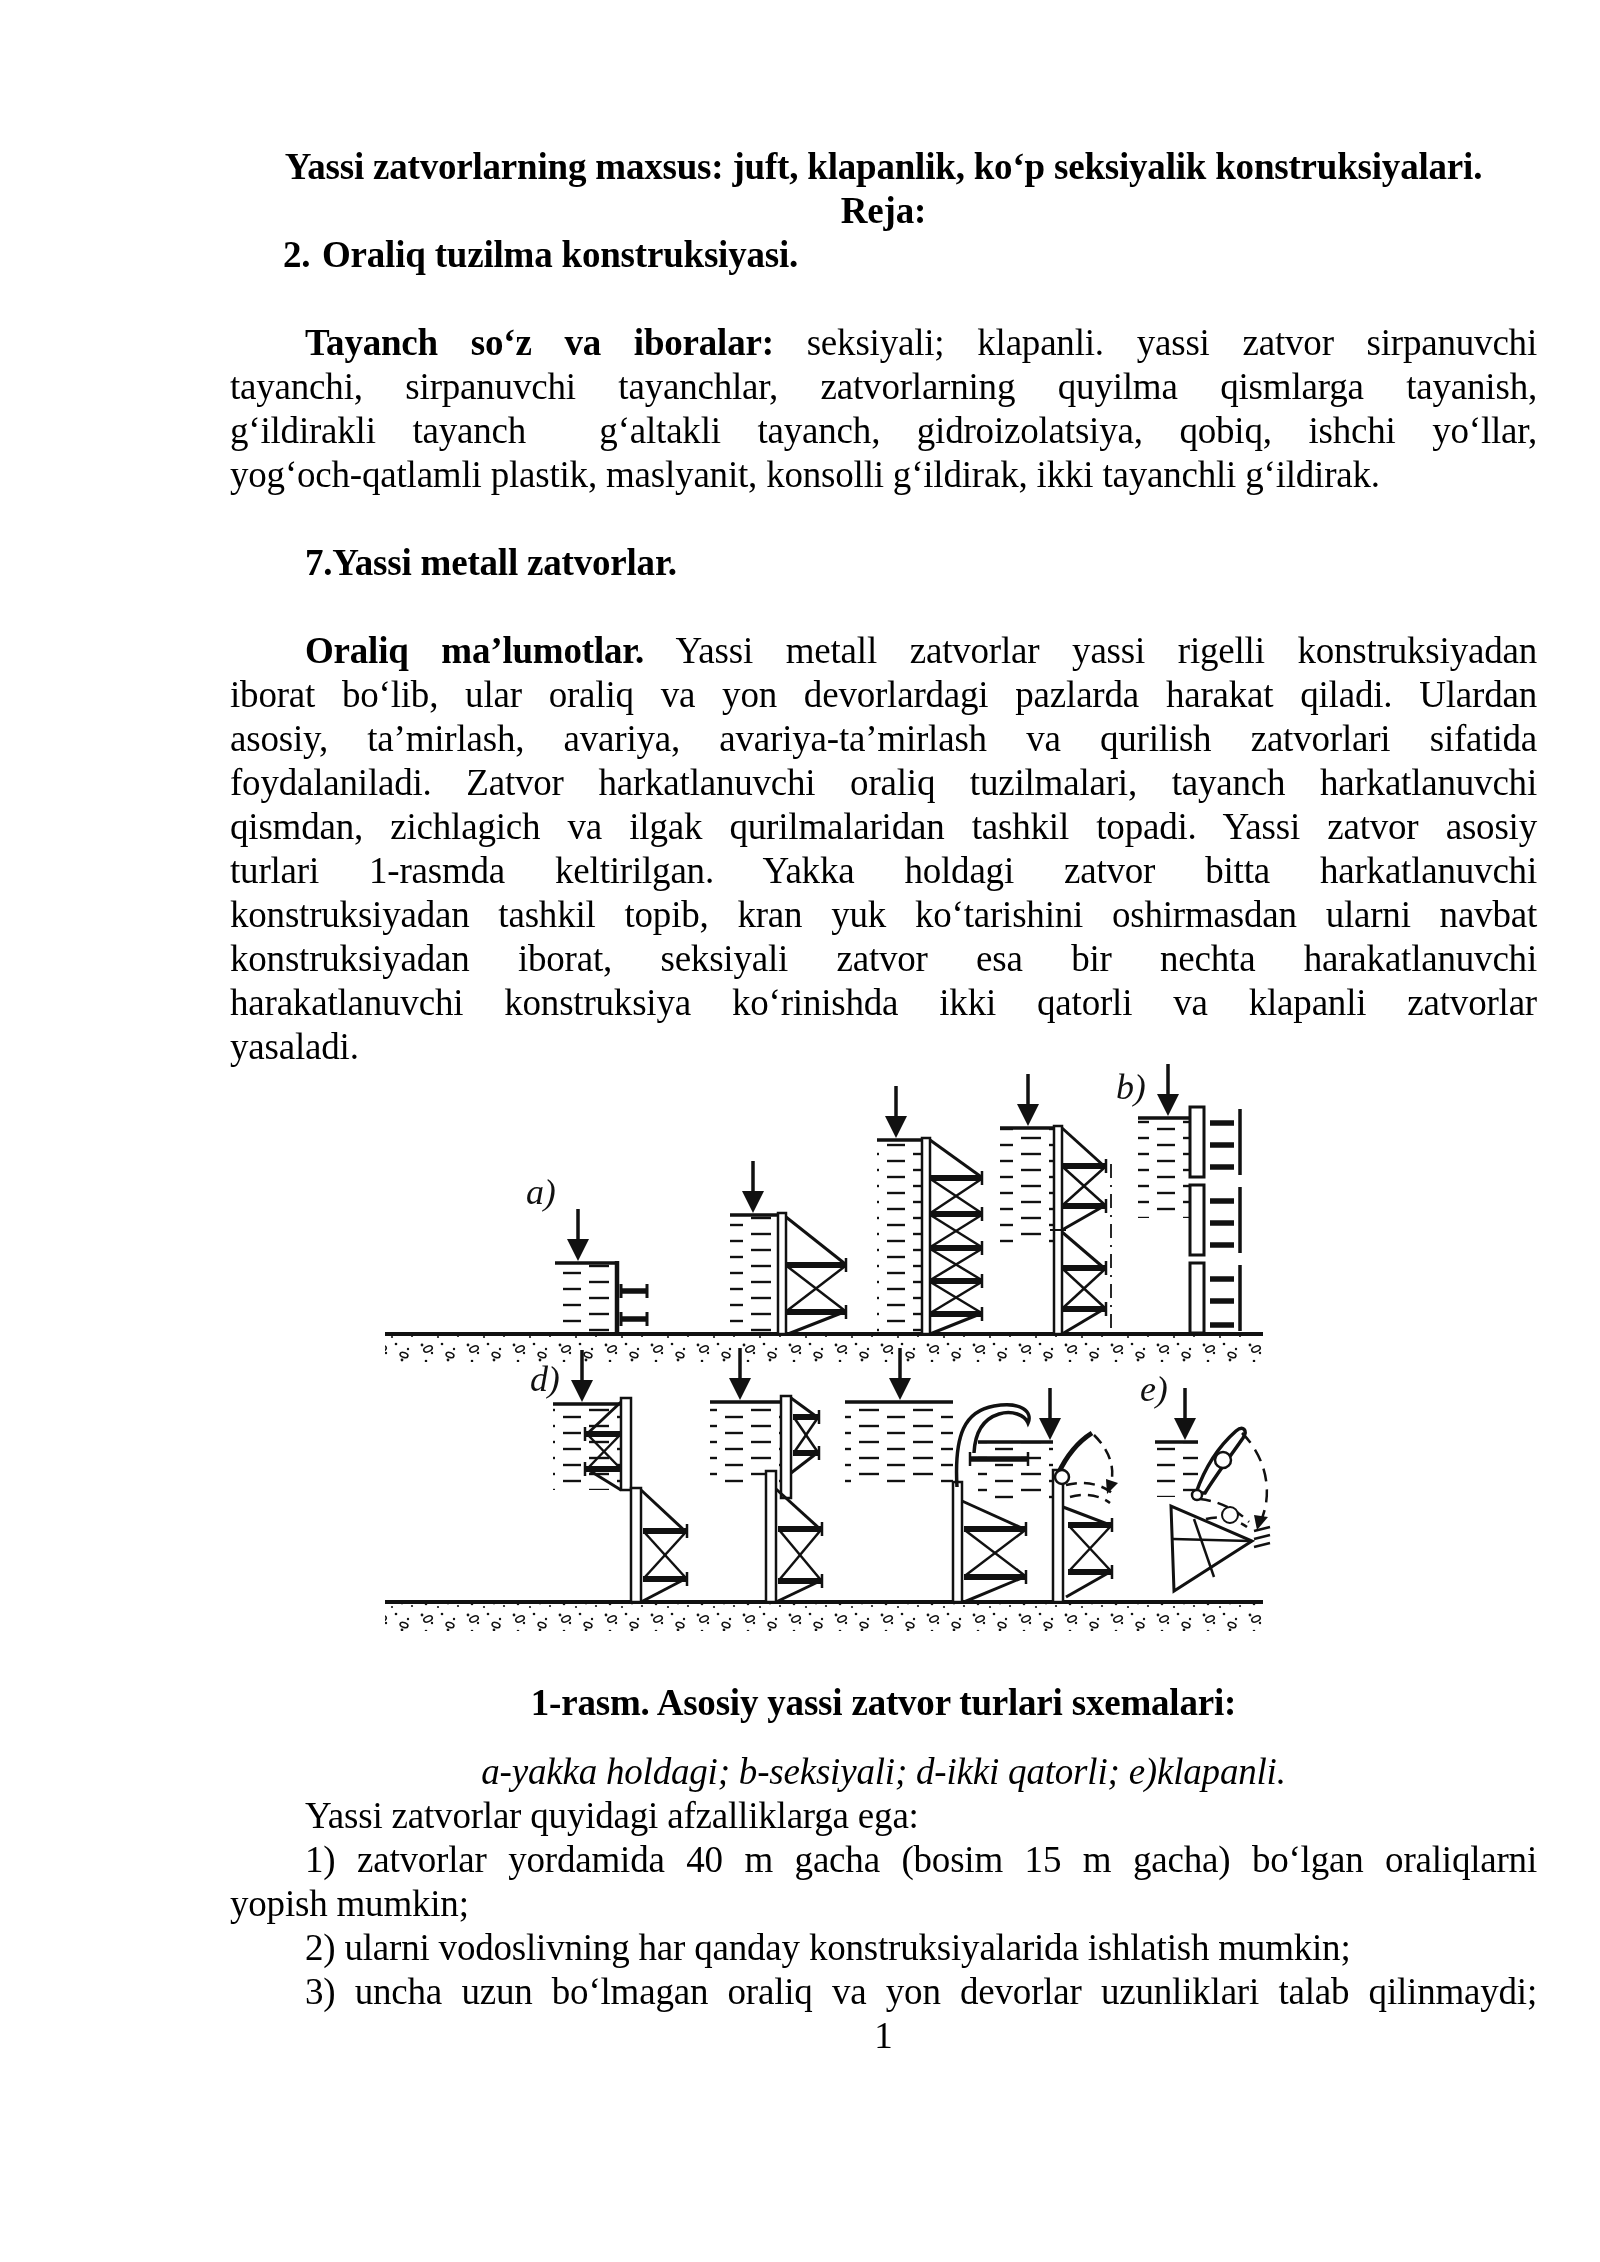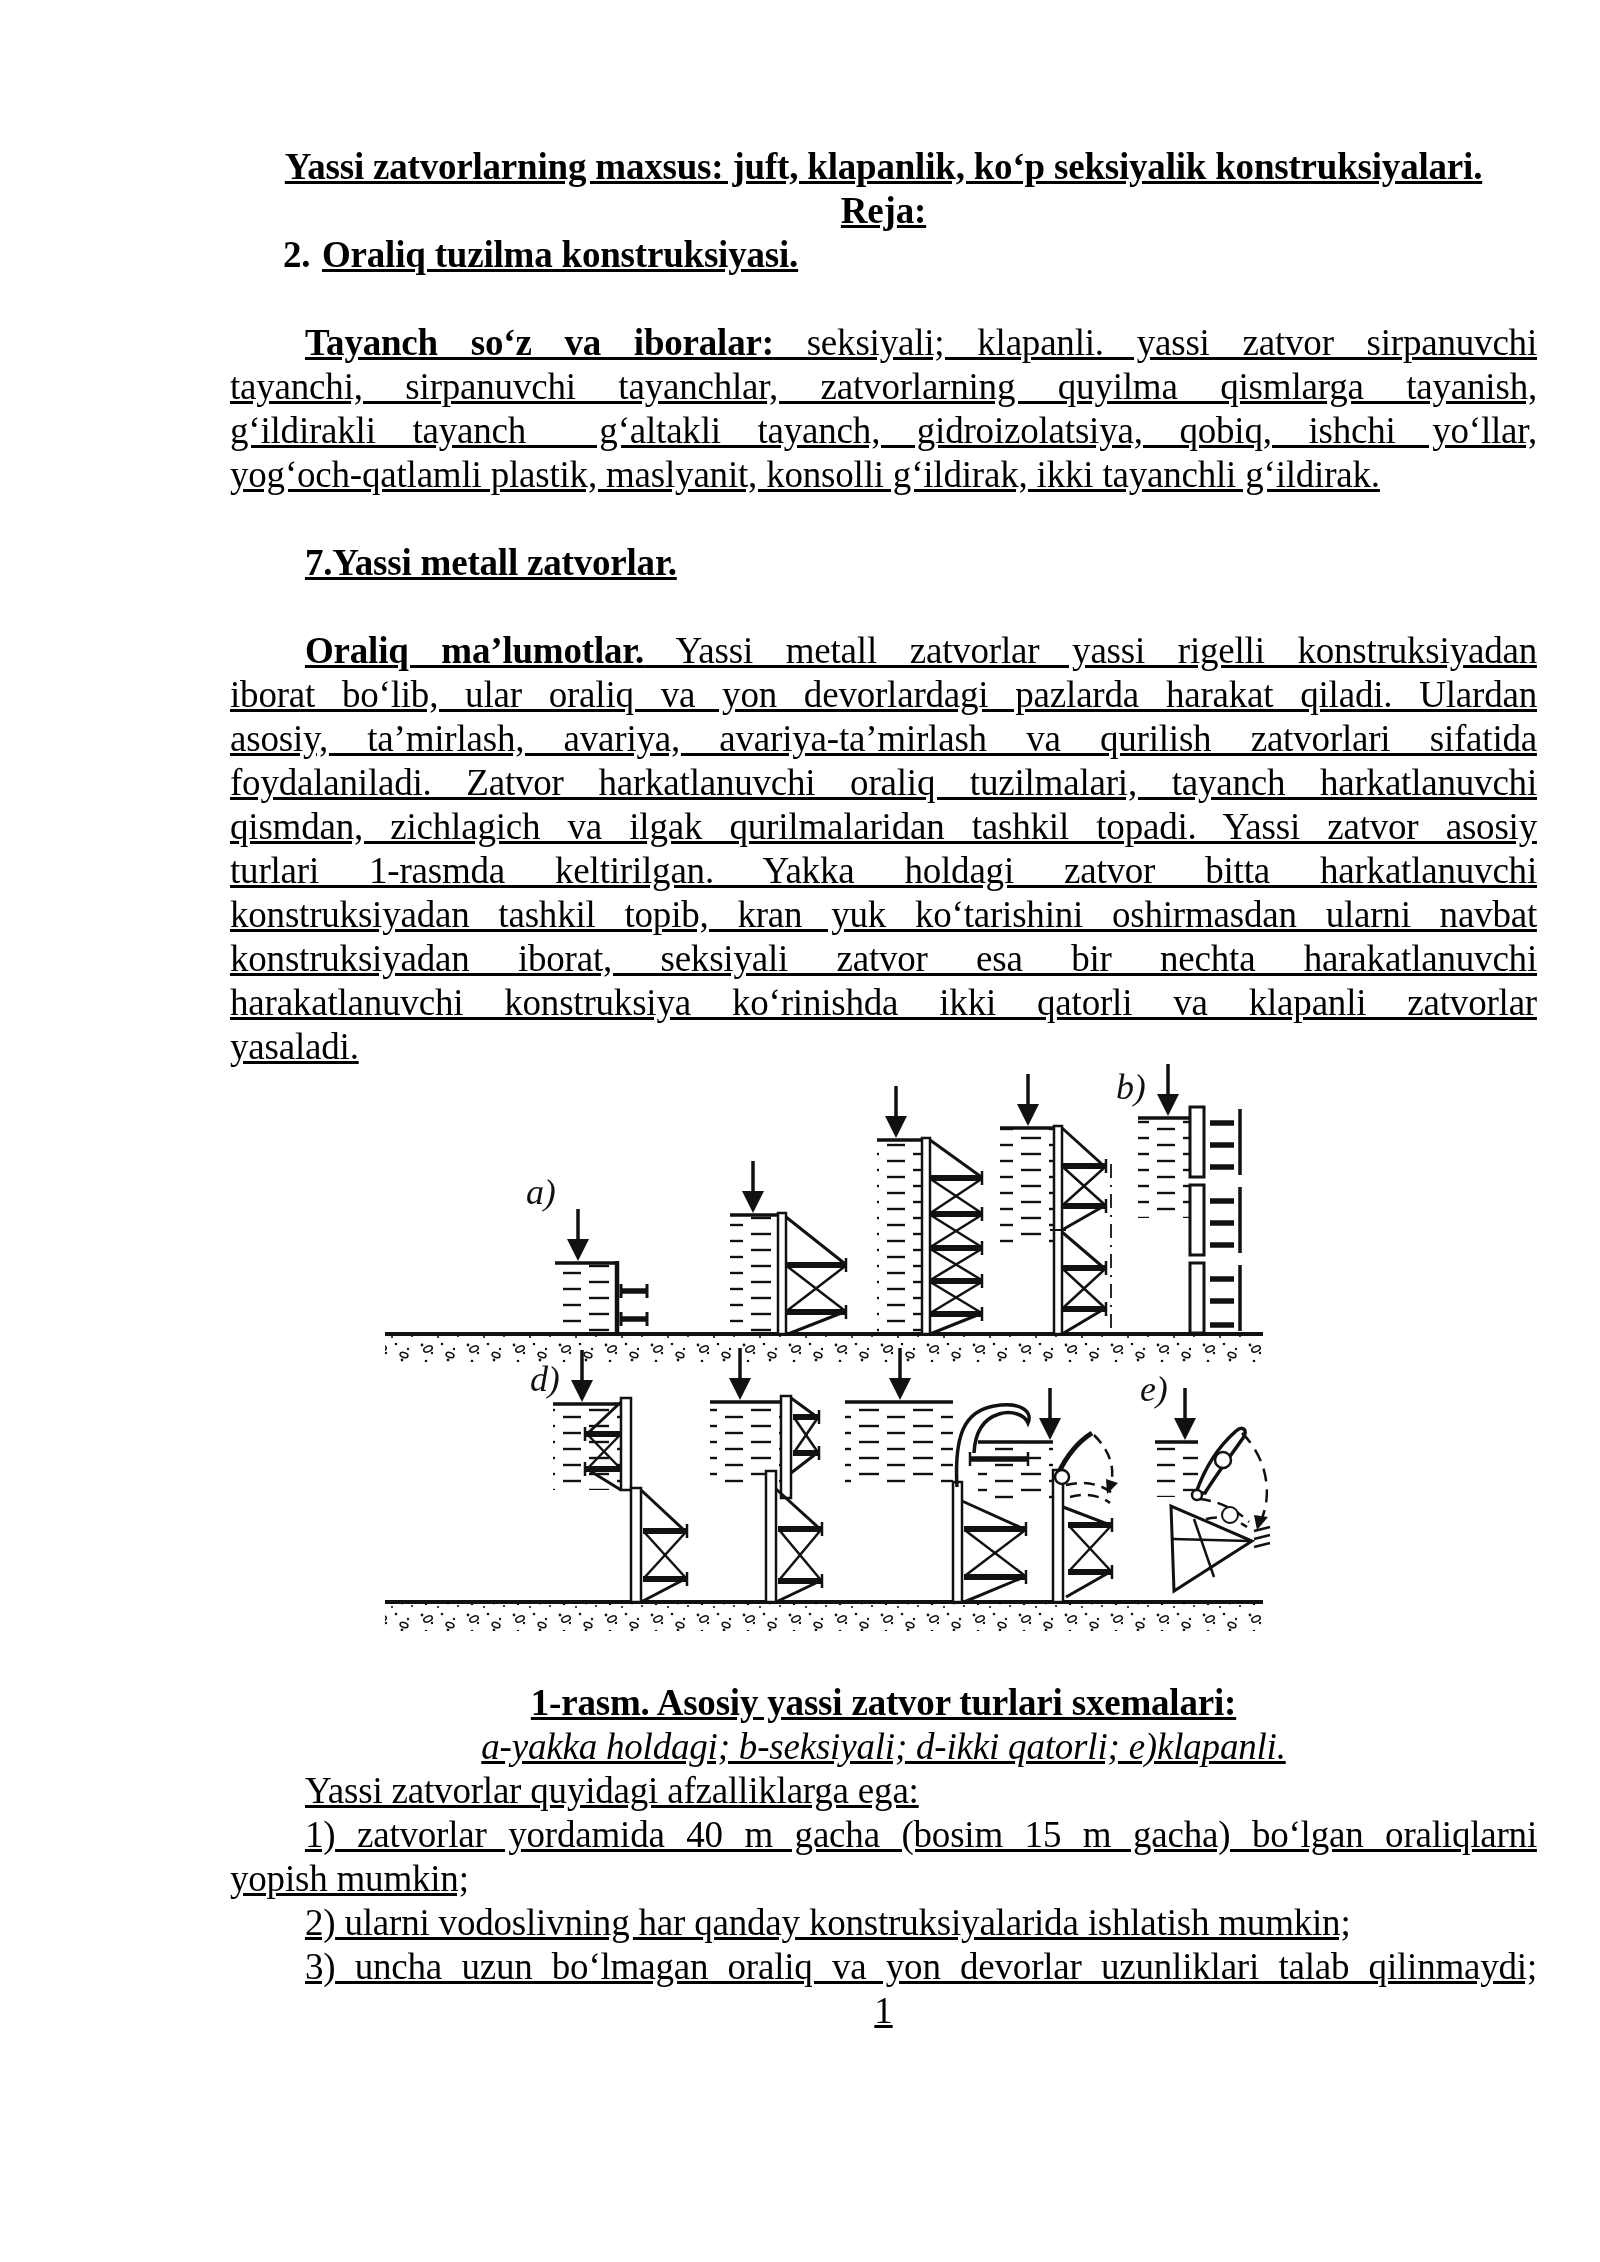--- a/index.html
+++ b/index.html
@@ -2,28 +2,28 @@
 <html><head>
 <meta charset="utf-8">
 <style>
   html,body{margin:0;padding:0;background:#888;}
   .page{
     width:1600px;height:2262px;background:#ffffff;position:relative;
     font-family:"Liberation Serif","DejaVu Serif",serif;
     font-size:37px;line-height:44px;color:#000;overflow:hidden;
     letter-spacing:-0.2px;
   }
-  .content{padding:145px 63px 0 230px;text-decoration:underline;}
+  .content{padding:145px 63px 0 230px;}
   .ln{min-height:44px;}
   .ind{text-indent:75px;}
   .j{text-align:justify;text-align-last:justify;-moz-text-align-last:justify;}
   .c{text-align:center;}
   .sp{height:44px;}
   b{font-weight:bold;}
-  .it{font-style:italic;}
+  .it{font-style:italic;margin-top:25px;}
   .list-row .num{display:inline-block;width:39px;margin-left:53px;font-weight:bold;}
   .list-row b{font-weight:bold;}
   .figure-wrap{height:612px;margin-left:140px;}
   svg{overflow:visible;display:block;}
   .fig-label{font-family:"Liberation Serif","DejaVu Serif",serif;font-style:italic;font-size:36px;}
   .pagenum{text-align:center;margin-top:0px;}
 </style>
 </head>
 <body>
 

